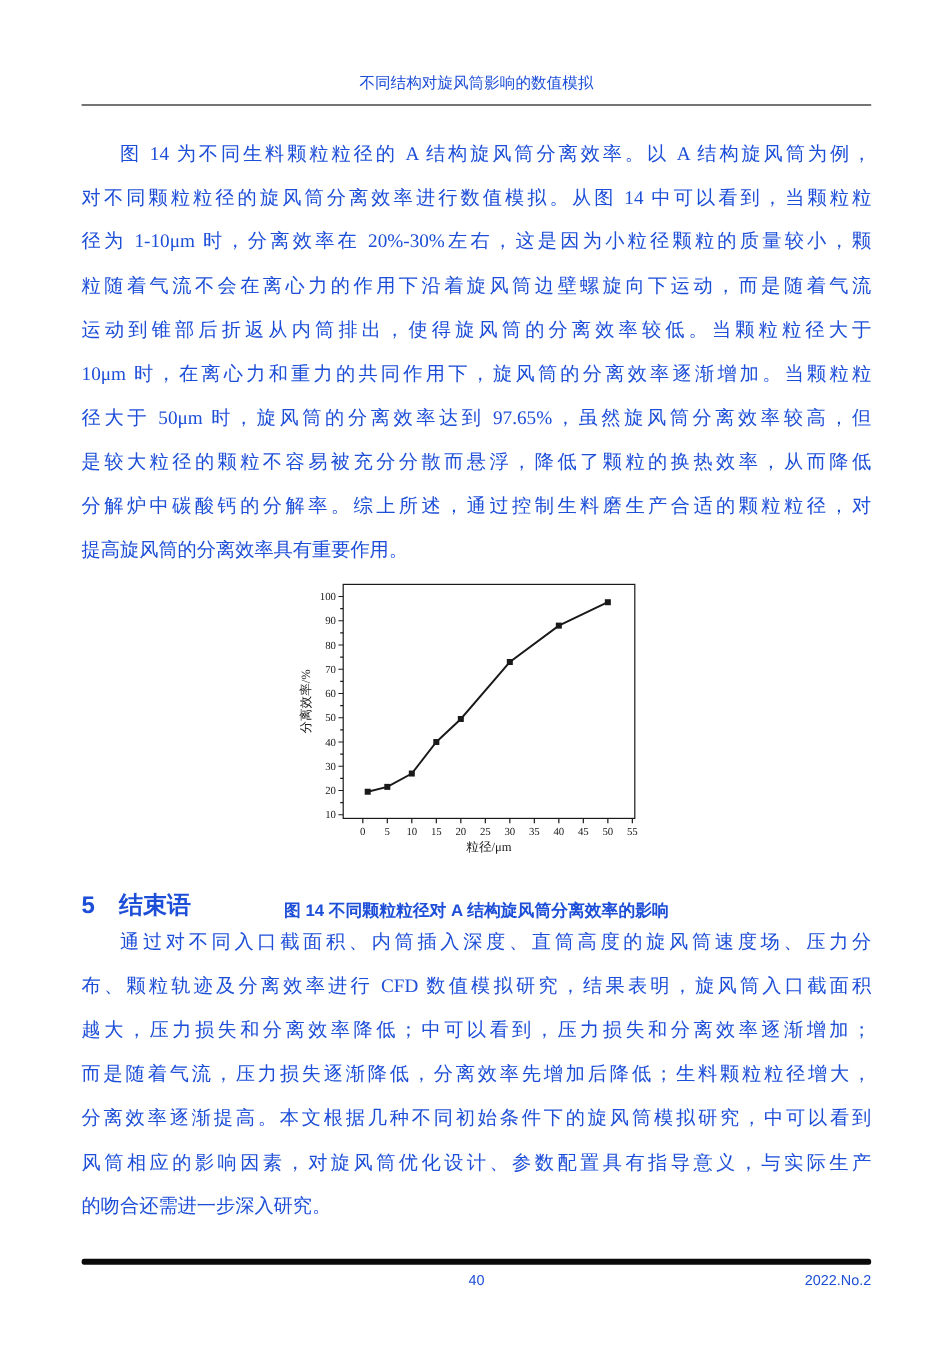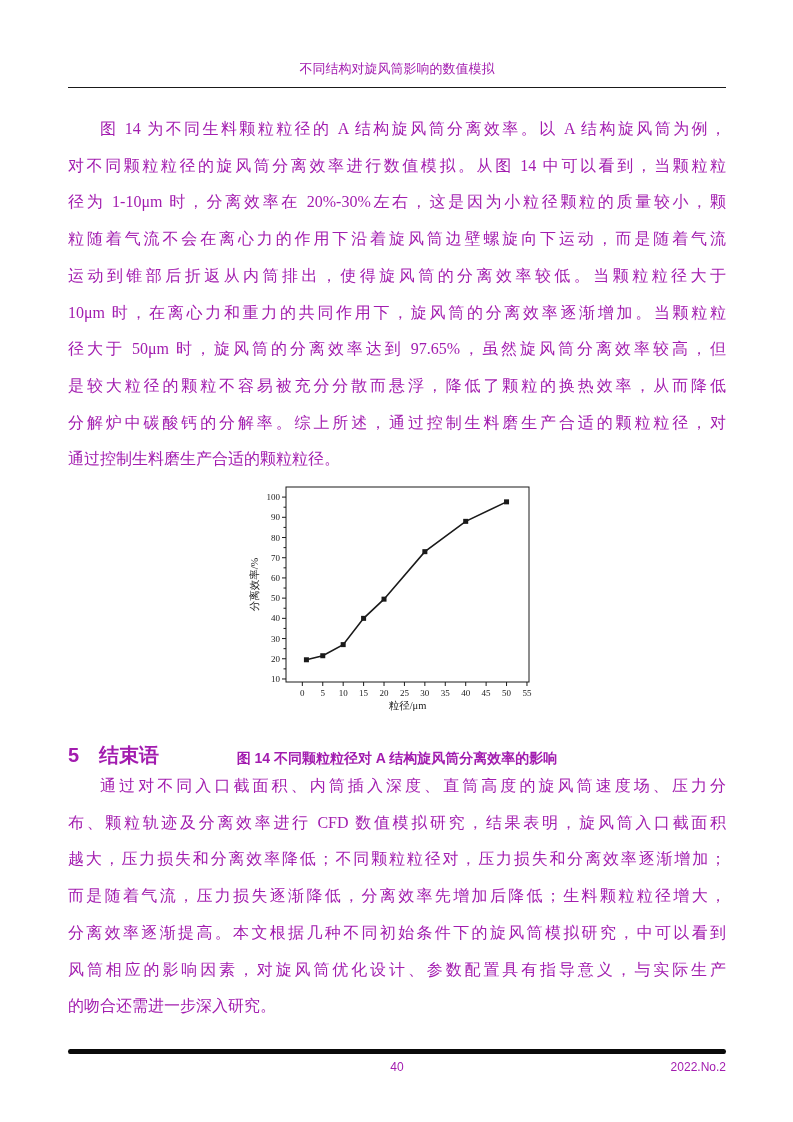--- a/index.html
+++ b/index.html
@@ -1,21 +1,21 @@
 <!DOCTYPE html>
 <html><head>
 <meta charset="utf-8">
 <style>
   html,body{margin:0;padding:0;background:#ffffff;}
   #page{
     position:relative;
     width:793px;height:1122px;
     background:#ffffff;
     font-family:"Liberation Serif","DejaVu Serif",serif;
-    color:#a21caf;
+    color:#1d4ed8;
     overflow:hidden;
   }
   .header-title{
     position:absolute;top:60px;left:68px;width:658px;
     text-align:center;font-size:13px;line-height:18px;
     font-family:"Liberation Serif","DejaVu Serif",serif;
   }
   .header-rule{
     position:absolute;top:87px;left:68px;width:658px;height:1px;
     background:#1a1a1a;
@@ -79,21 +79,21 @@
   <div id="para1" class="para">
       <div class="para-line indent">图 14 为不同生料颗粒粒径的 A 结构旋风筒分离效率。以 A 结构旋风筒为例，</div>
       <div class="para-line">对不同颗粒粒径的旋风筒分离效率进行数值模拟。从图 14 中可以看到，当颗粒粒</div>
       <div class="para-line">径为 1-10μm 时，分离效率在 20%-30%左右，这是因为小粒径颗粒的质量较小，颗</div>
       <div class="para-line">粒随着气流不会在离心力的作用下沿着旋风筒边壁螺旋向下运动，而是随着气流</div>
       <div class="para-line">运动到锥部后折返从内筒排出，使得旋风筒的分离效率较低。当颗粒粒径大于</div>
       <div class="para-line">10μm 时，在离心力和重力的共同作用下，旋风筒的分离效率逐渐增加。当颗粒粒</div>
       <div class="para-line">径大于 50μm 时，旋风筒的分离效率达到 97.65%，虽然旋风筒分离效率较高，但</div>
       <div class="para-line">是较大粒径的颗粒不容易被充分分散而悬浮，降低了颗粒的换热效率，从而降低</div>
       <div class="para-line">分解炉中碳酸钙的分解率。综上所述，通过控制生料磨生产合适的颗粒粒径，对</div>
-      <div class="para-line last">通过控制生料磨生产合适的颗粒粒径。</div>
+      <div class="para-line last">提高旋风筒的分离效率具有重要作用。</div>
     </div>
 
   <div id="chart-wrap"><svg width="310" height="232">
         <rect x="39" y="5" width="243" height="195" fill="none" stroke="#1a1a1a" stroke-width="1"></rect>
         <line x1="55.33613445378151" y1="200" x2="55.33613445378151" y2="204" stroke="#1a1a1a" stroke-width="1"></line>
         <text x="55.33613445378151" y="214" font-size="9" text-anchor="middle">0</text>
         <line x1="75.7563025210084" y1="200" x2="75.7563025210084" y2="204" stroke="#1a1a1a" stroke-width="1"></line>
         <text x="75.7563025210084" y="214" font-size="9" text-anchor="middle">5</text>
         <line x1="96.17647058823529" y1="200" x2="96.17647058823529" y2="204" stroke="#1a1a1a" stroke-width="1"></line>
         <text x="96.17647058823529" y="214" font-size="9" text-anchor="middle">10</text>
@@ -157,21 +157,21 @@
         <rect x="257.0378151260504" y="17.352331606217604" width="5" height="5" fill="#1a1a1a"></rect>
       </svg></div>
 
   <div class="fig-caption">图 14 不同颗粒粒径对 A 结构旋风筒分离效率的影响</div>
 
   <div class="h5">5　结束语</div>
 
   <div id="para2" class="para">
       <div class="para-line indent">通过对不同入口截面积、内筒插入深度、直筒高度的旋风筒速度场、压力分</div>
       <div class="para-line">布、颗粒轨迹及分离效率进行 CFD 数值模拟研究，结果表明，旋风筒入口截面积</div>
-      <div class="para-line">越大，压力损失和分离效率降低；不同颗粒粒径对，压力损失和分离效率逐渐增加；</div>
+      <div class="para-line">越大，压力损失和分离效率降低；中可以看到，压力损失和分离效率逐渐增加；</div>
       <div class="para-line">而是随着气流，压力损失逐渐降低，分离效率先增加后降低；生料颗粒粒径增大，</div>
       <div class="para-line">分离效率逐渐提高。本文根据几种不同初始条件下的旋风筒模拟研究，中可以看到</div>
       <div class="para-line">风筒相应的影响因素，对旋风筒优化设计、参数配置具有指导意义，与实际生产</div>
       <div class="para-line last">的吻合还需进一步深入研究。</div>
     </div>
 
   <div class="footer-bar"></div>
   <div class="footer-page">40</div>
   <div class="footer-issue">2022.No.2</div>
 

